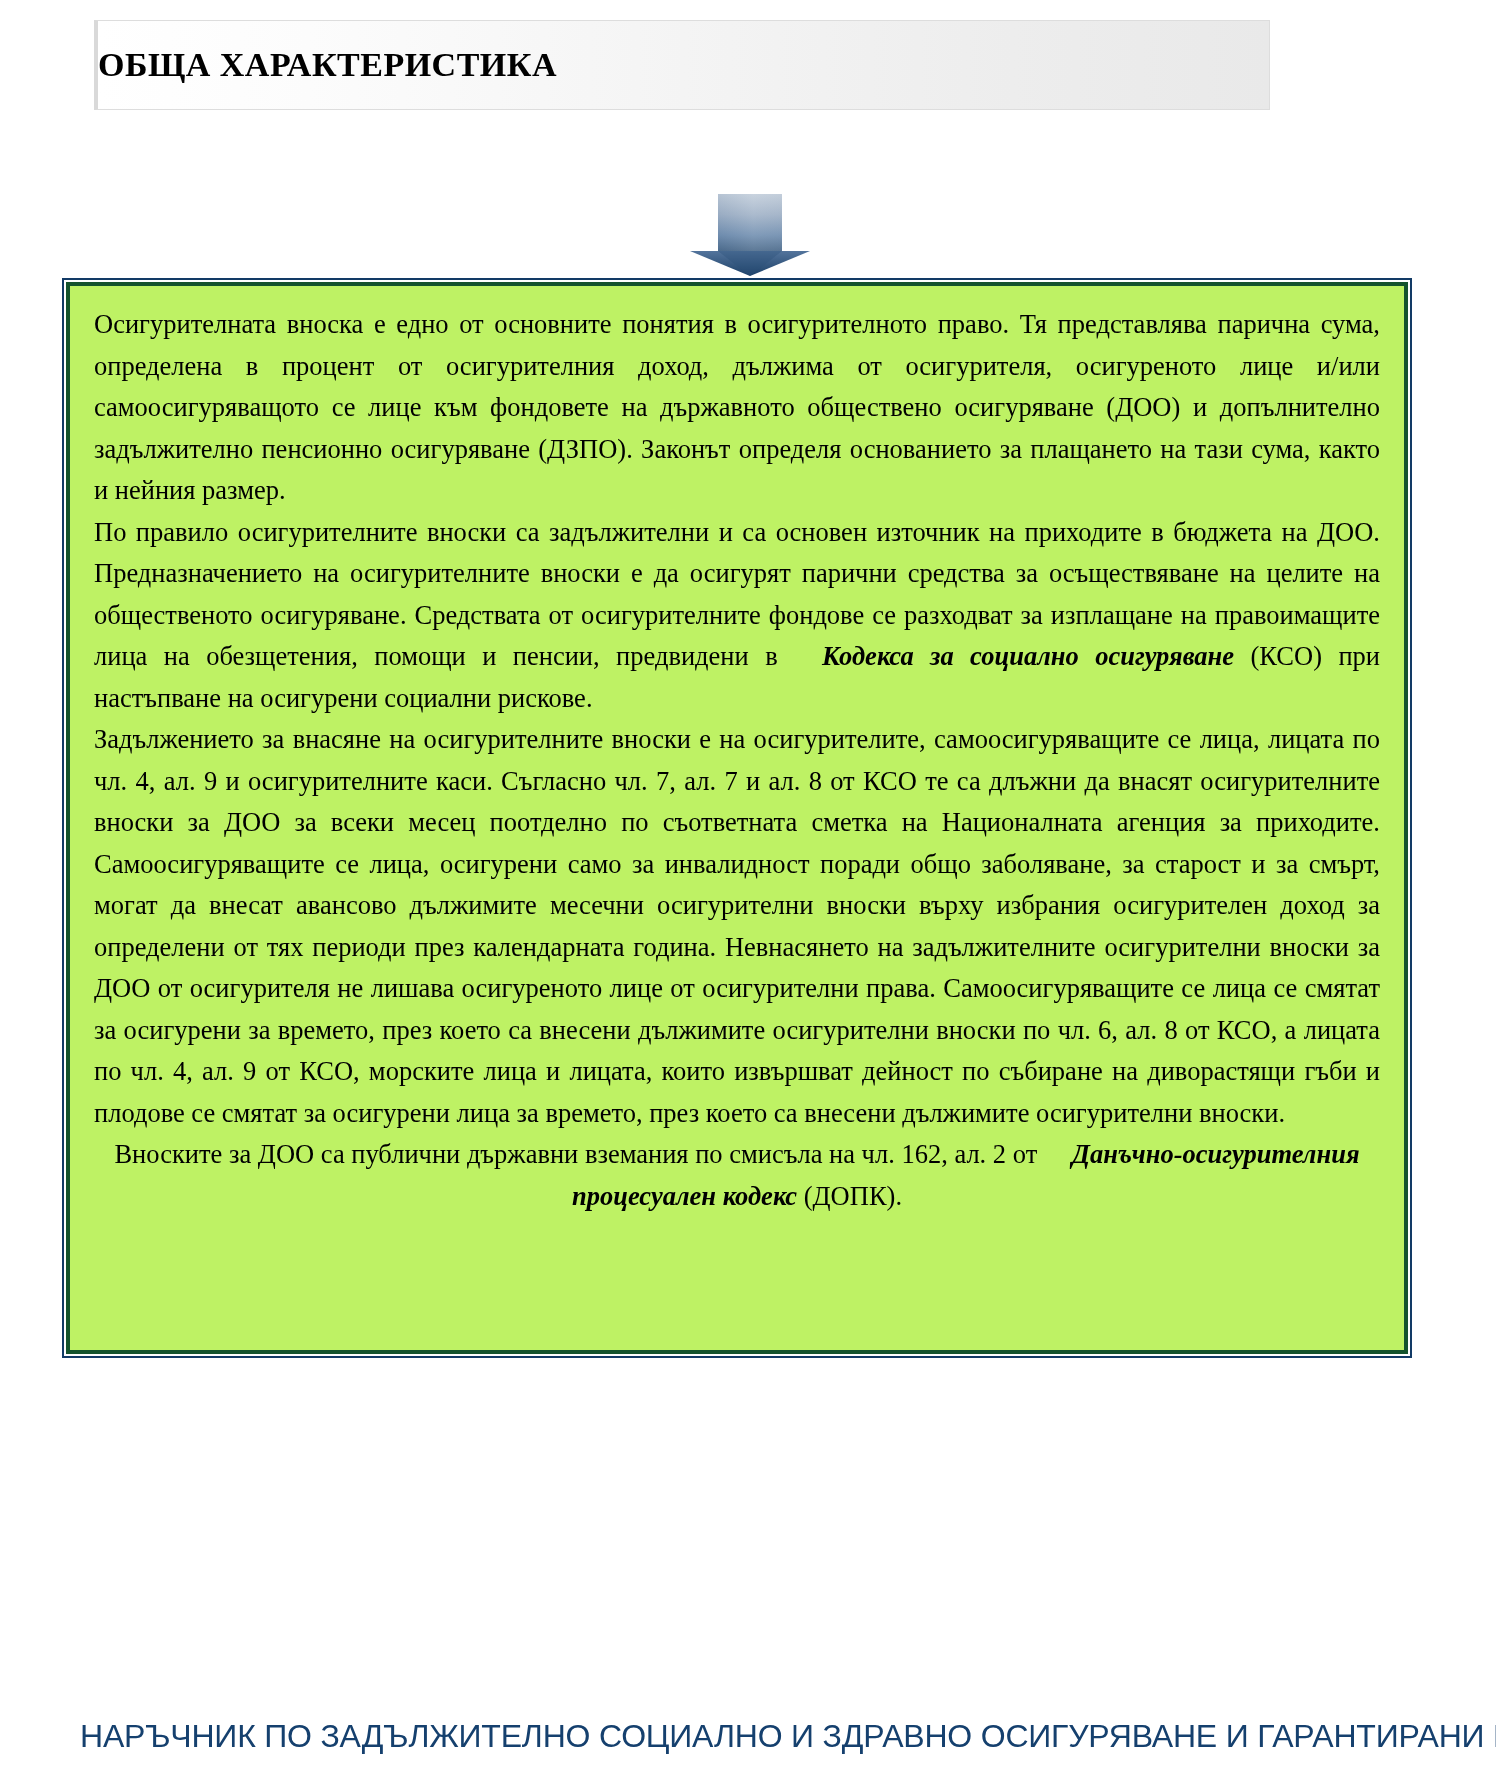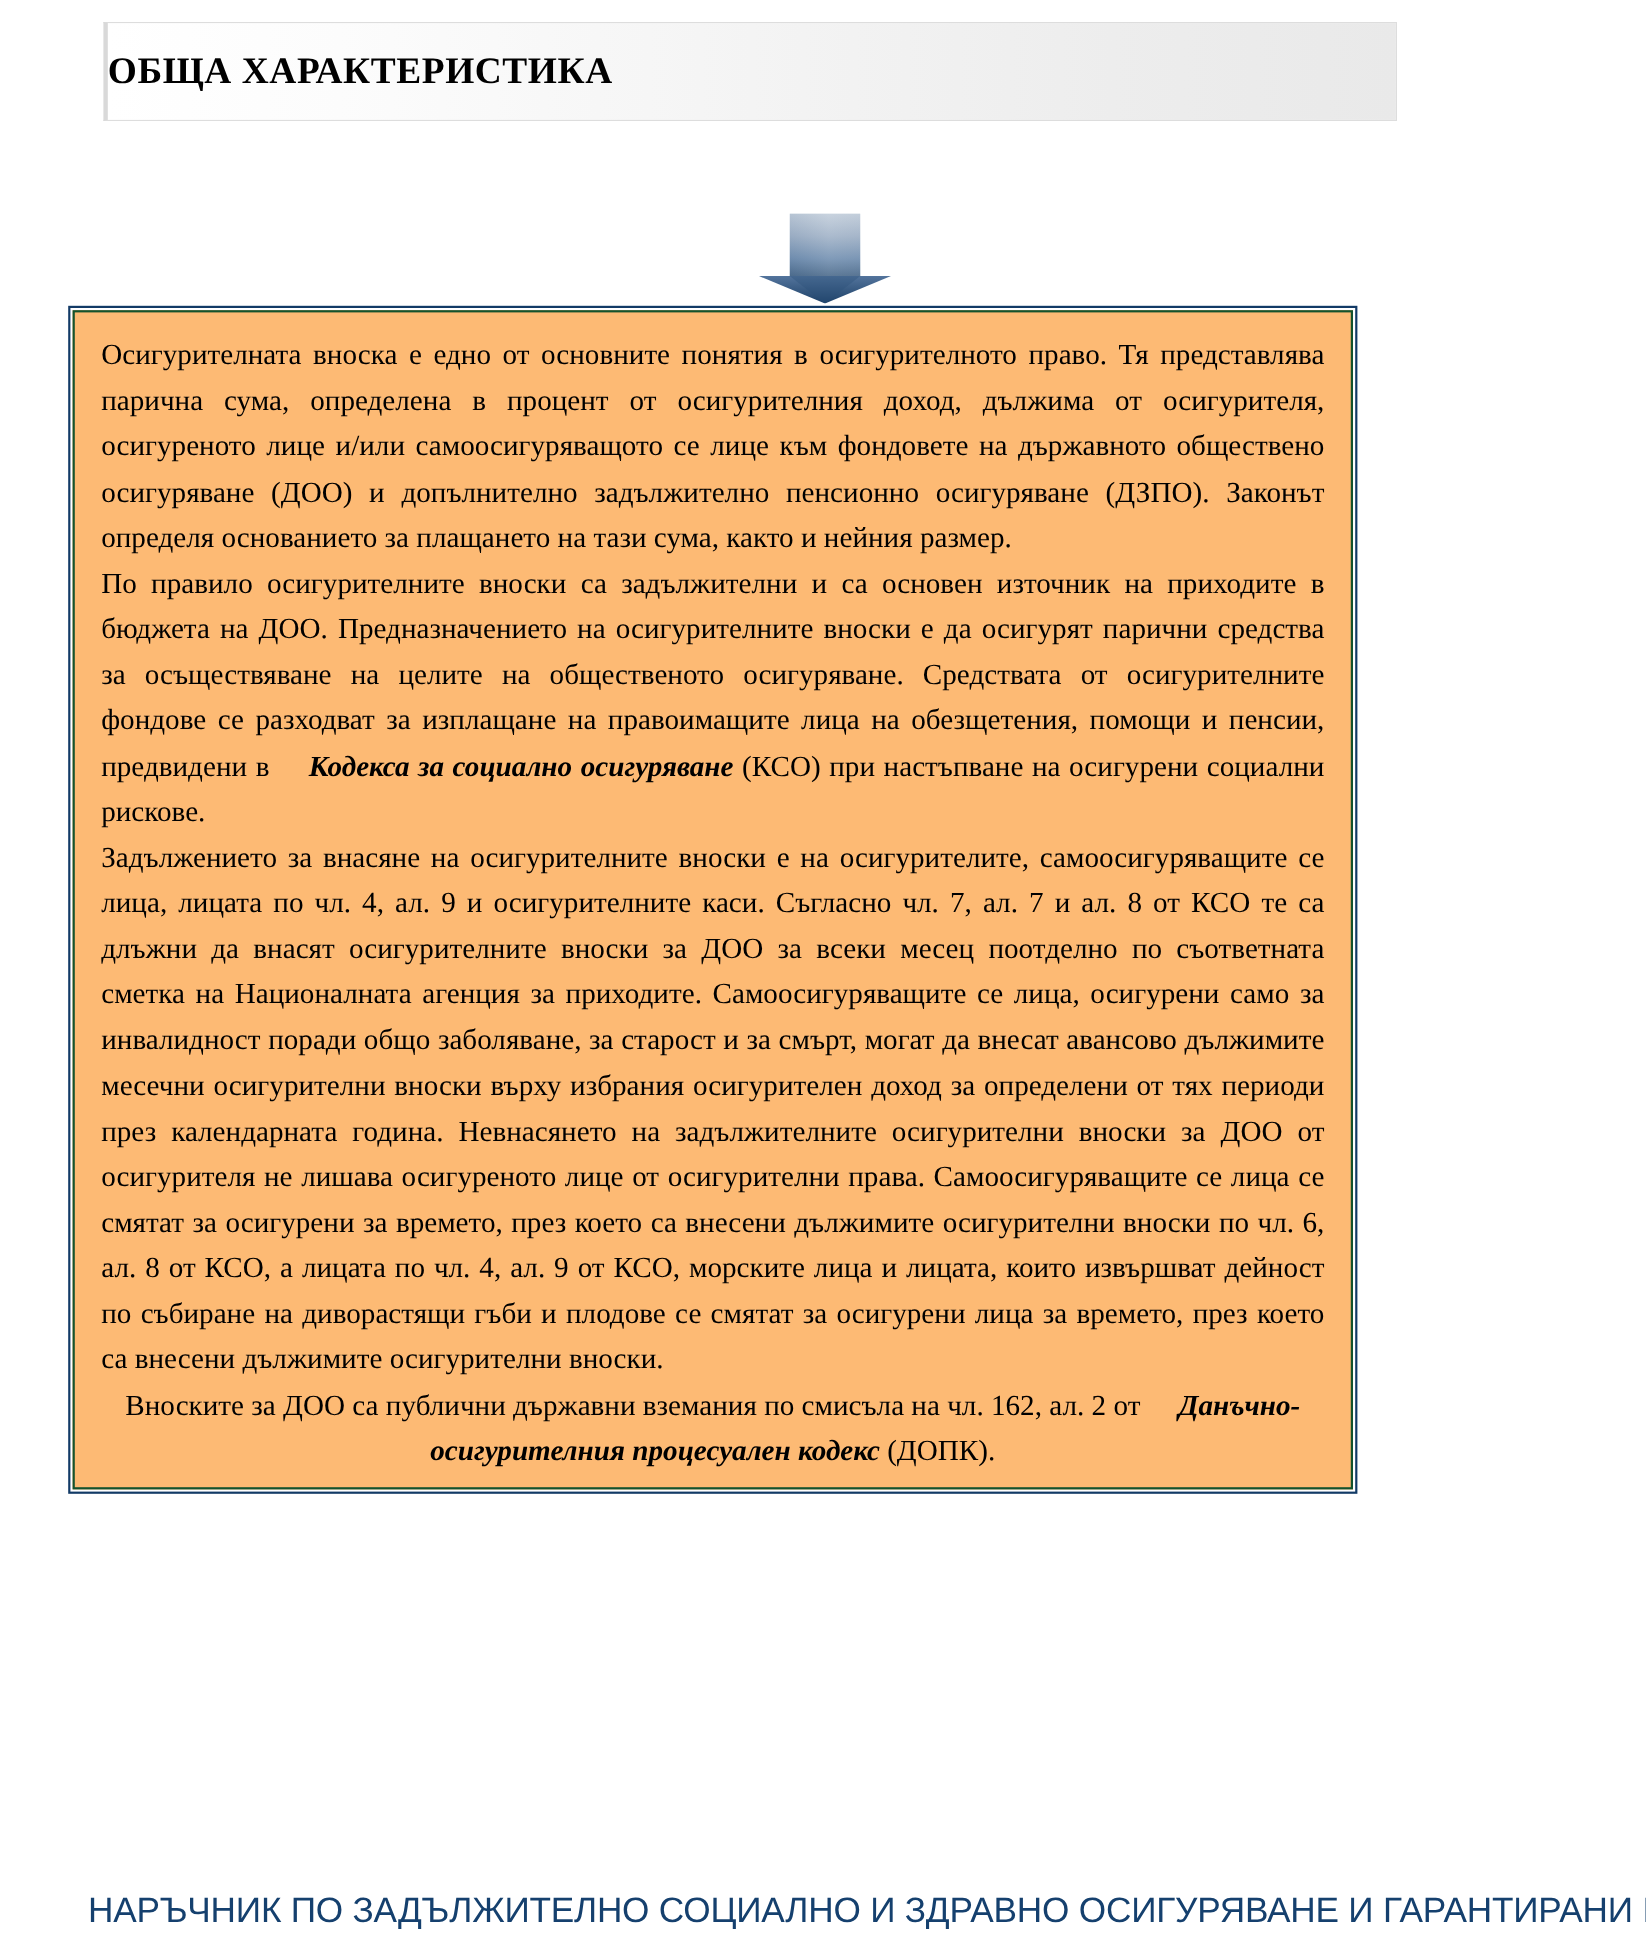--- a/index.html
+++ b/index.html
@@ -62,27 +62,27 @@
     width: 124px;
     height: 82px;
   }
   .arrow-wrap svg { display: block; }
 
   
   .content-box {
     position: absolute;
     left: 66px;
     top: 282px;
-    width: 1164px;
+    width: 1342px;
     height: 1072px;
     box-sizing: border-box;
-    border: 2px solid #14532d;
+    border: 4px solid #14532d;
     outline: 2px solid #123a66;
     outline-offset: 2px;
-    background: #fdba74;
+    background: #bef264;
     padding: 18px 24px 10px 24px;
   }
   .content-inner {
     font-family: "Liberation Serif", "DejaVu Serif", serif;
     font-size: 26.5px;
     line-height: 41.5px;
     color: #000000;
     text-align: justify;
     text-justify: inter-word;
     hyphens: none;

